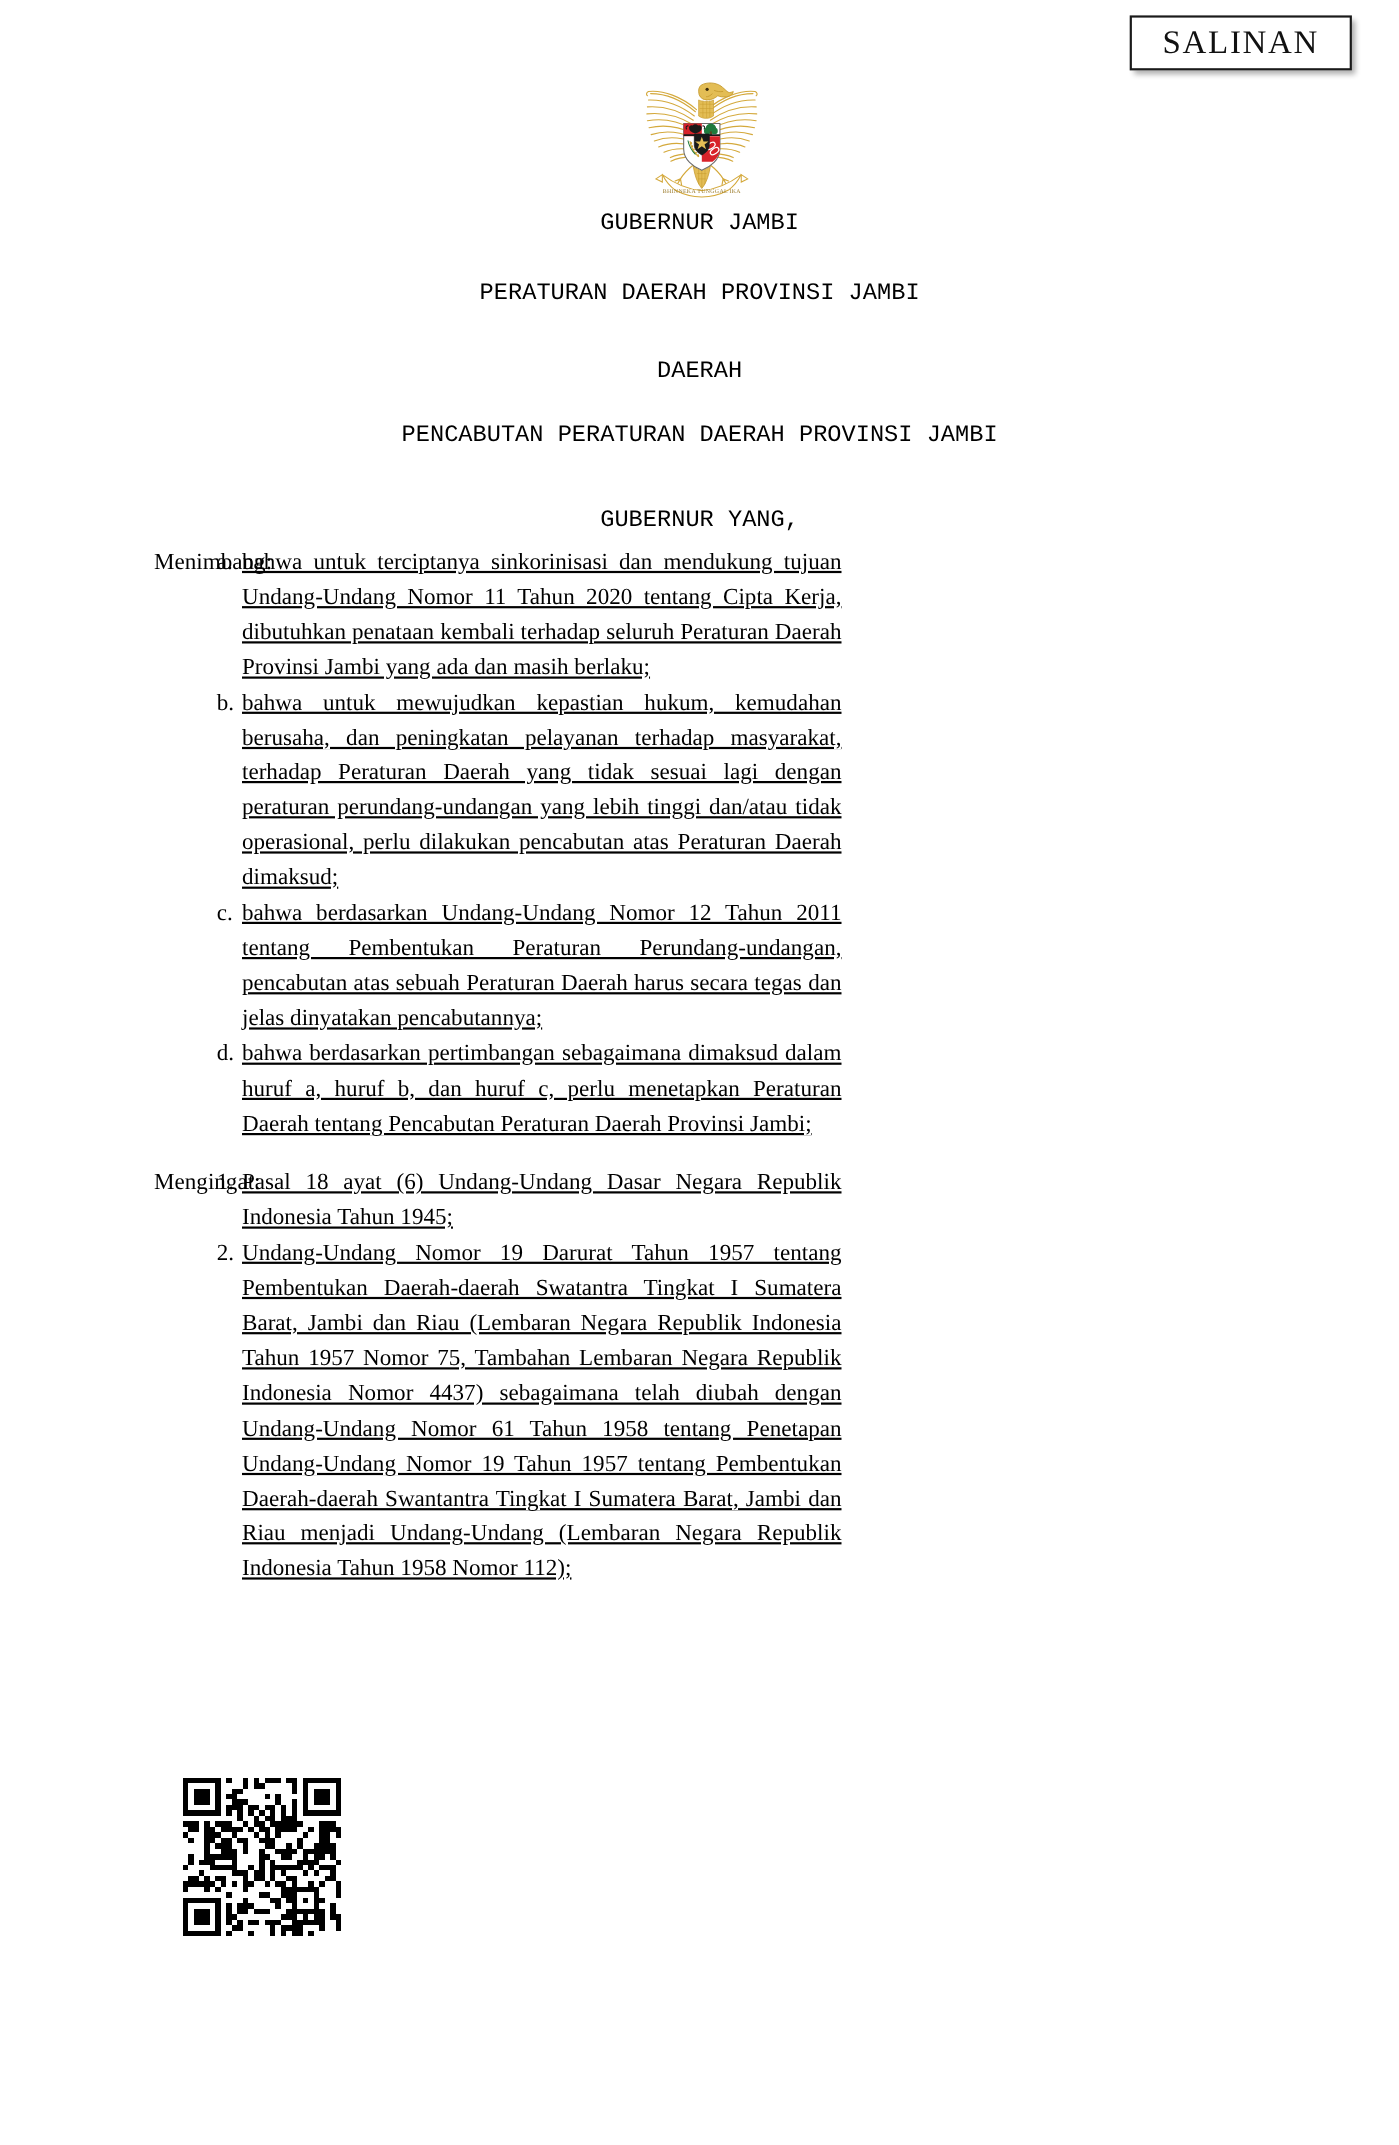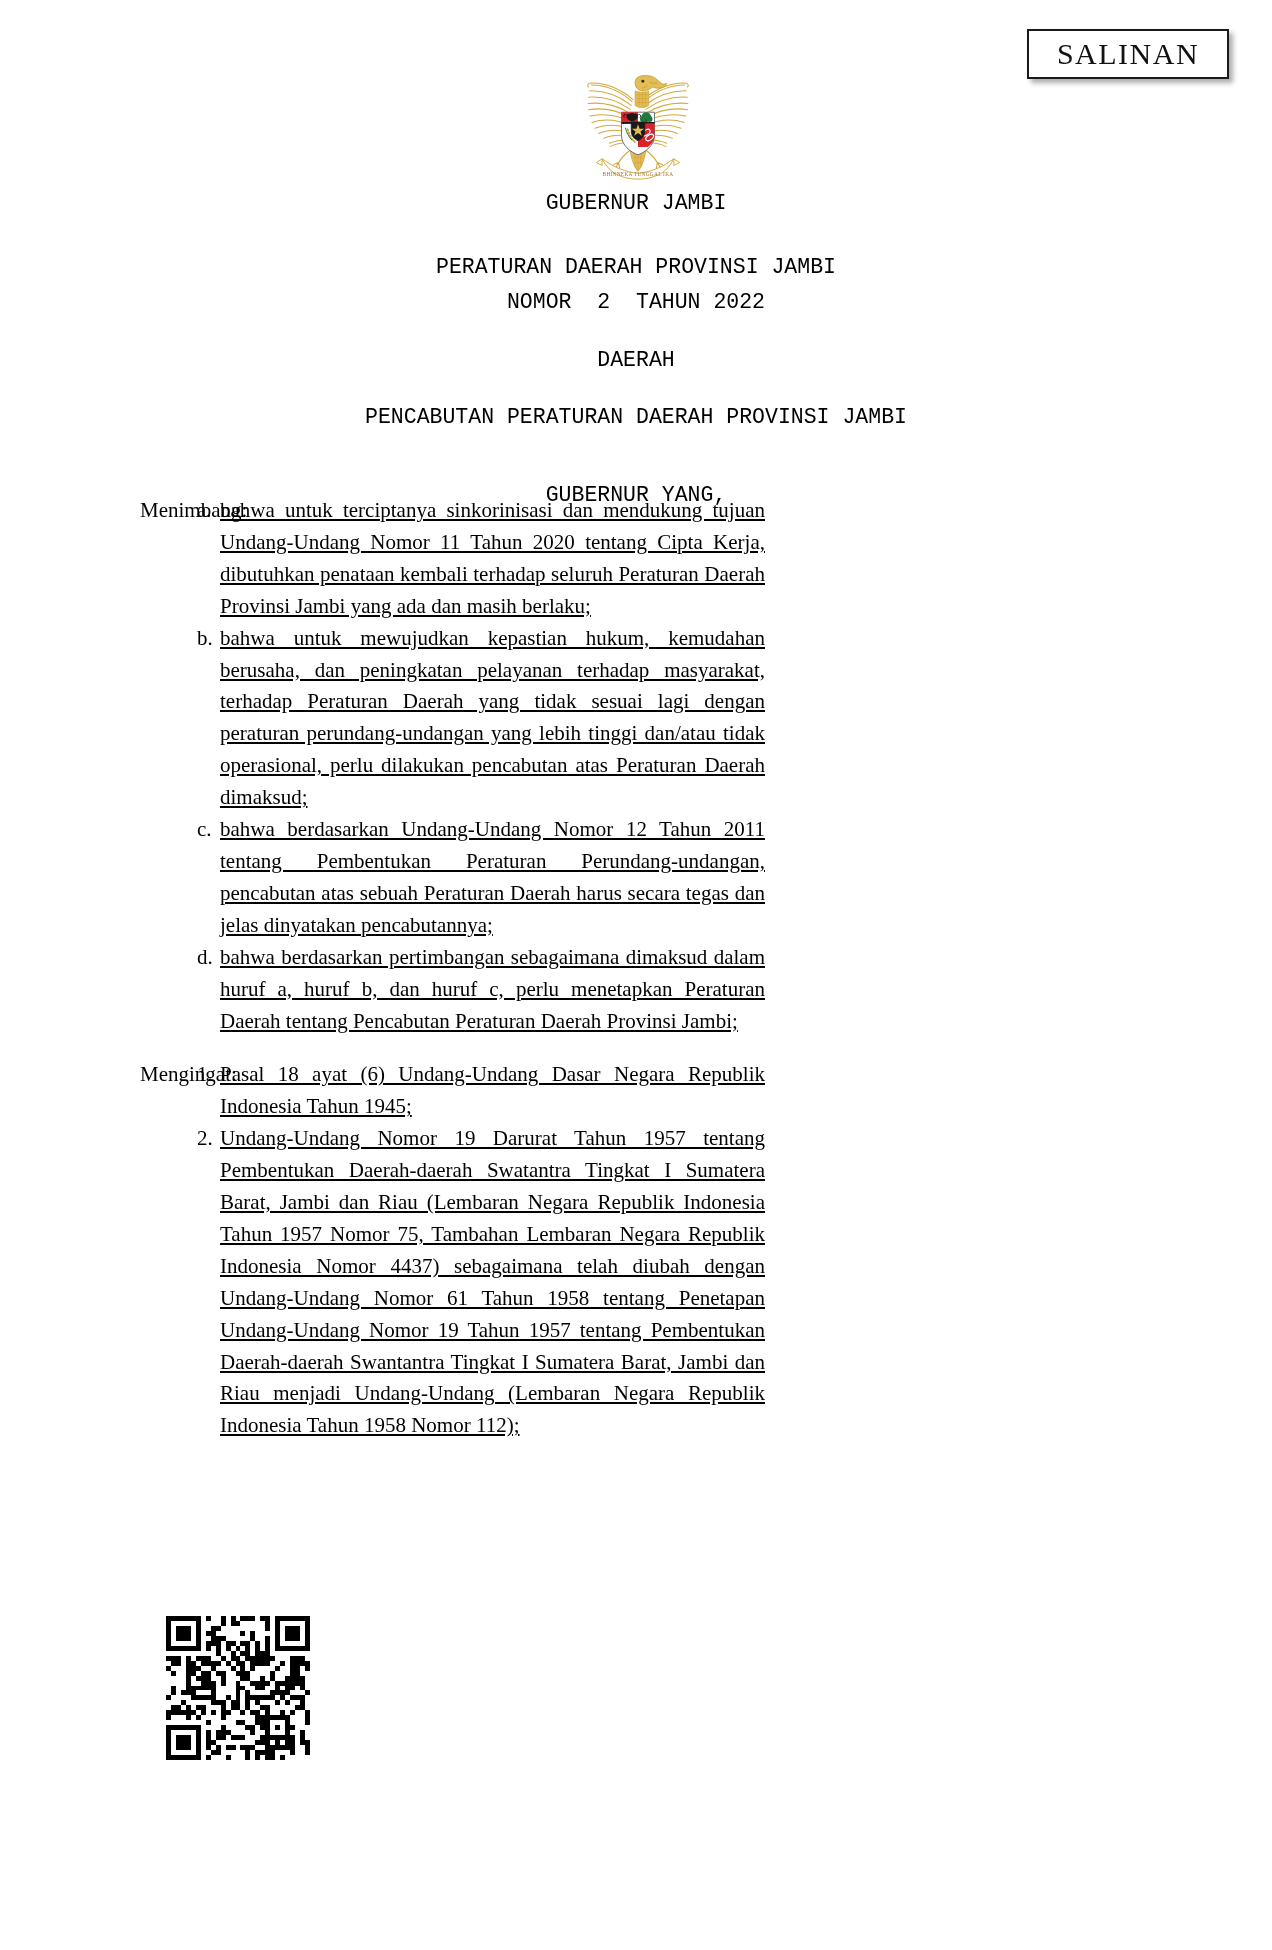--- a/index.html
+++ b/index.html
@@ -17,21 +17,21 @@
     width: 1272px;
     height: 1950px;
     background: #ffffff;
     overflow: hidden;
   }
 
   
   .salinan-box {
     position: absolute;
     left: 1027px;
-    top: 29px;
+    top: 14px;
     width: 198px;
     height: 46px;
     border: 2px solid #1a1a1a;
     background: #ffffff;
     box-shadow: 4px 4px 5px rgba(0,0,0,0.32);
     display: flex;
     align-items: center;
     justify-content: center;
   }
   .salinan-text {
@@ -268,21 +268,20 @@
         <text x="130" y="249" font-family="'Liberation Serif', serif" font-size="11" fill="#9a7a2a" text-anchor="middle" letter-spacing="0.6">BHINNEKA TUNGGAL IKA</text>
       </g>
     </svg>
   </div>
 
   <div class="headings">
     <div class="h-line">GUBERNUR JAMBI</div>
     <div class="gap-lg"></div>
     <div class="h-line">PERATURAN DAERAH PROVINSI JAMBI</div>
     <div class="gap-sm"></div>
-    <div class="h-line">NOMOR  2  TAHUN 2022</div>
     <div class="gap-md"></div>
     <div class="h-line">DAERAH</div>
     <div class="gap-md"></div>
     <div class="h-line">PENCABUTAN PERATURAN DAERAH PROVINSI JAMBI</div>
     <div class="gap-lg"></div>
     <div class="gap-sm"></div>
     <div class="h-line">GUBERNUR YANG,</div>
   </div>
 
   <div class="clauses">

